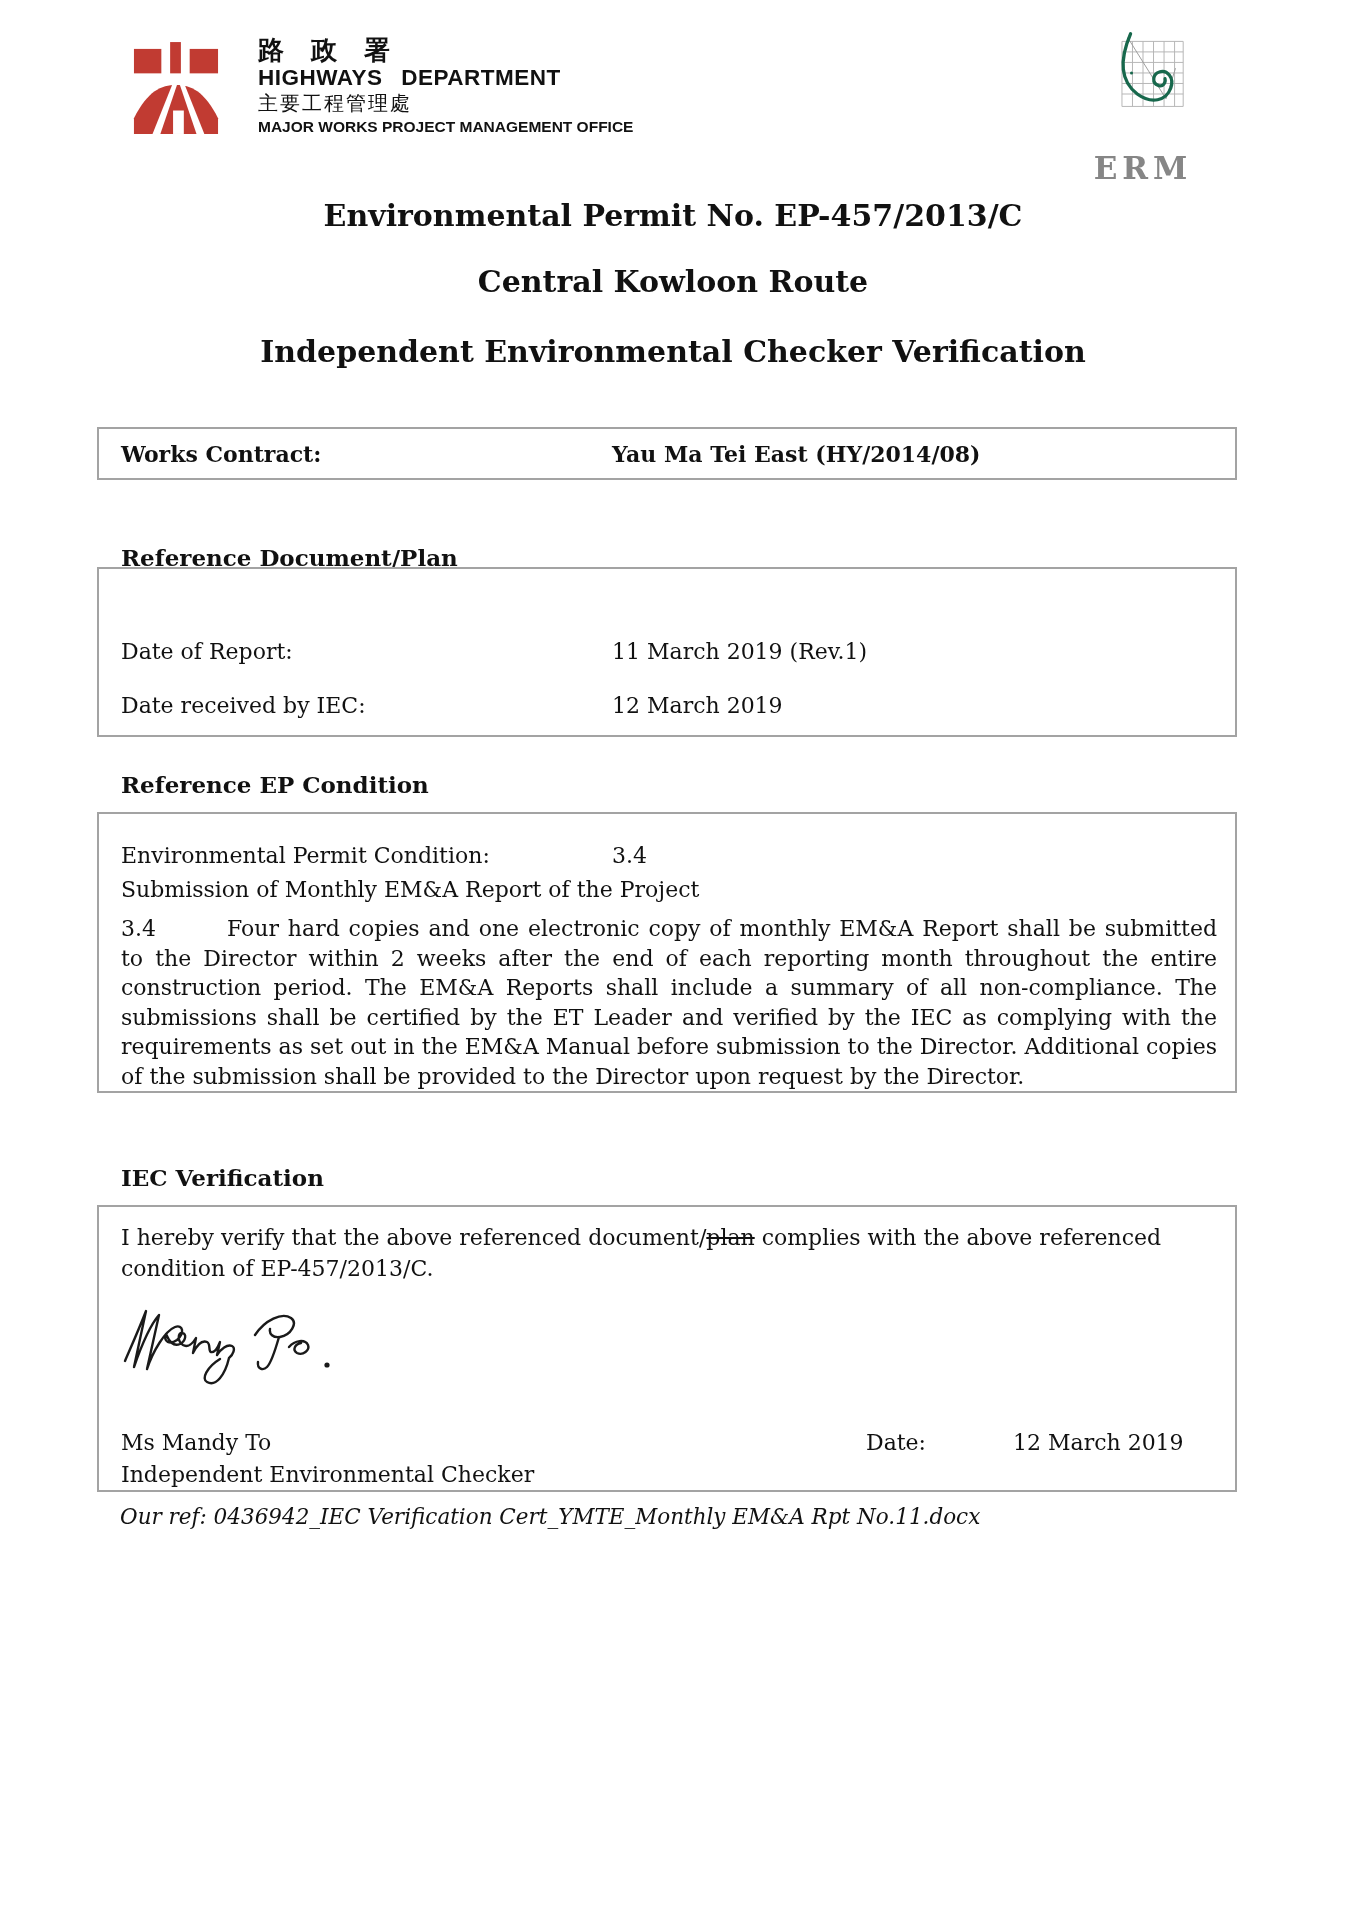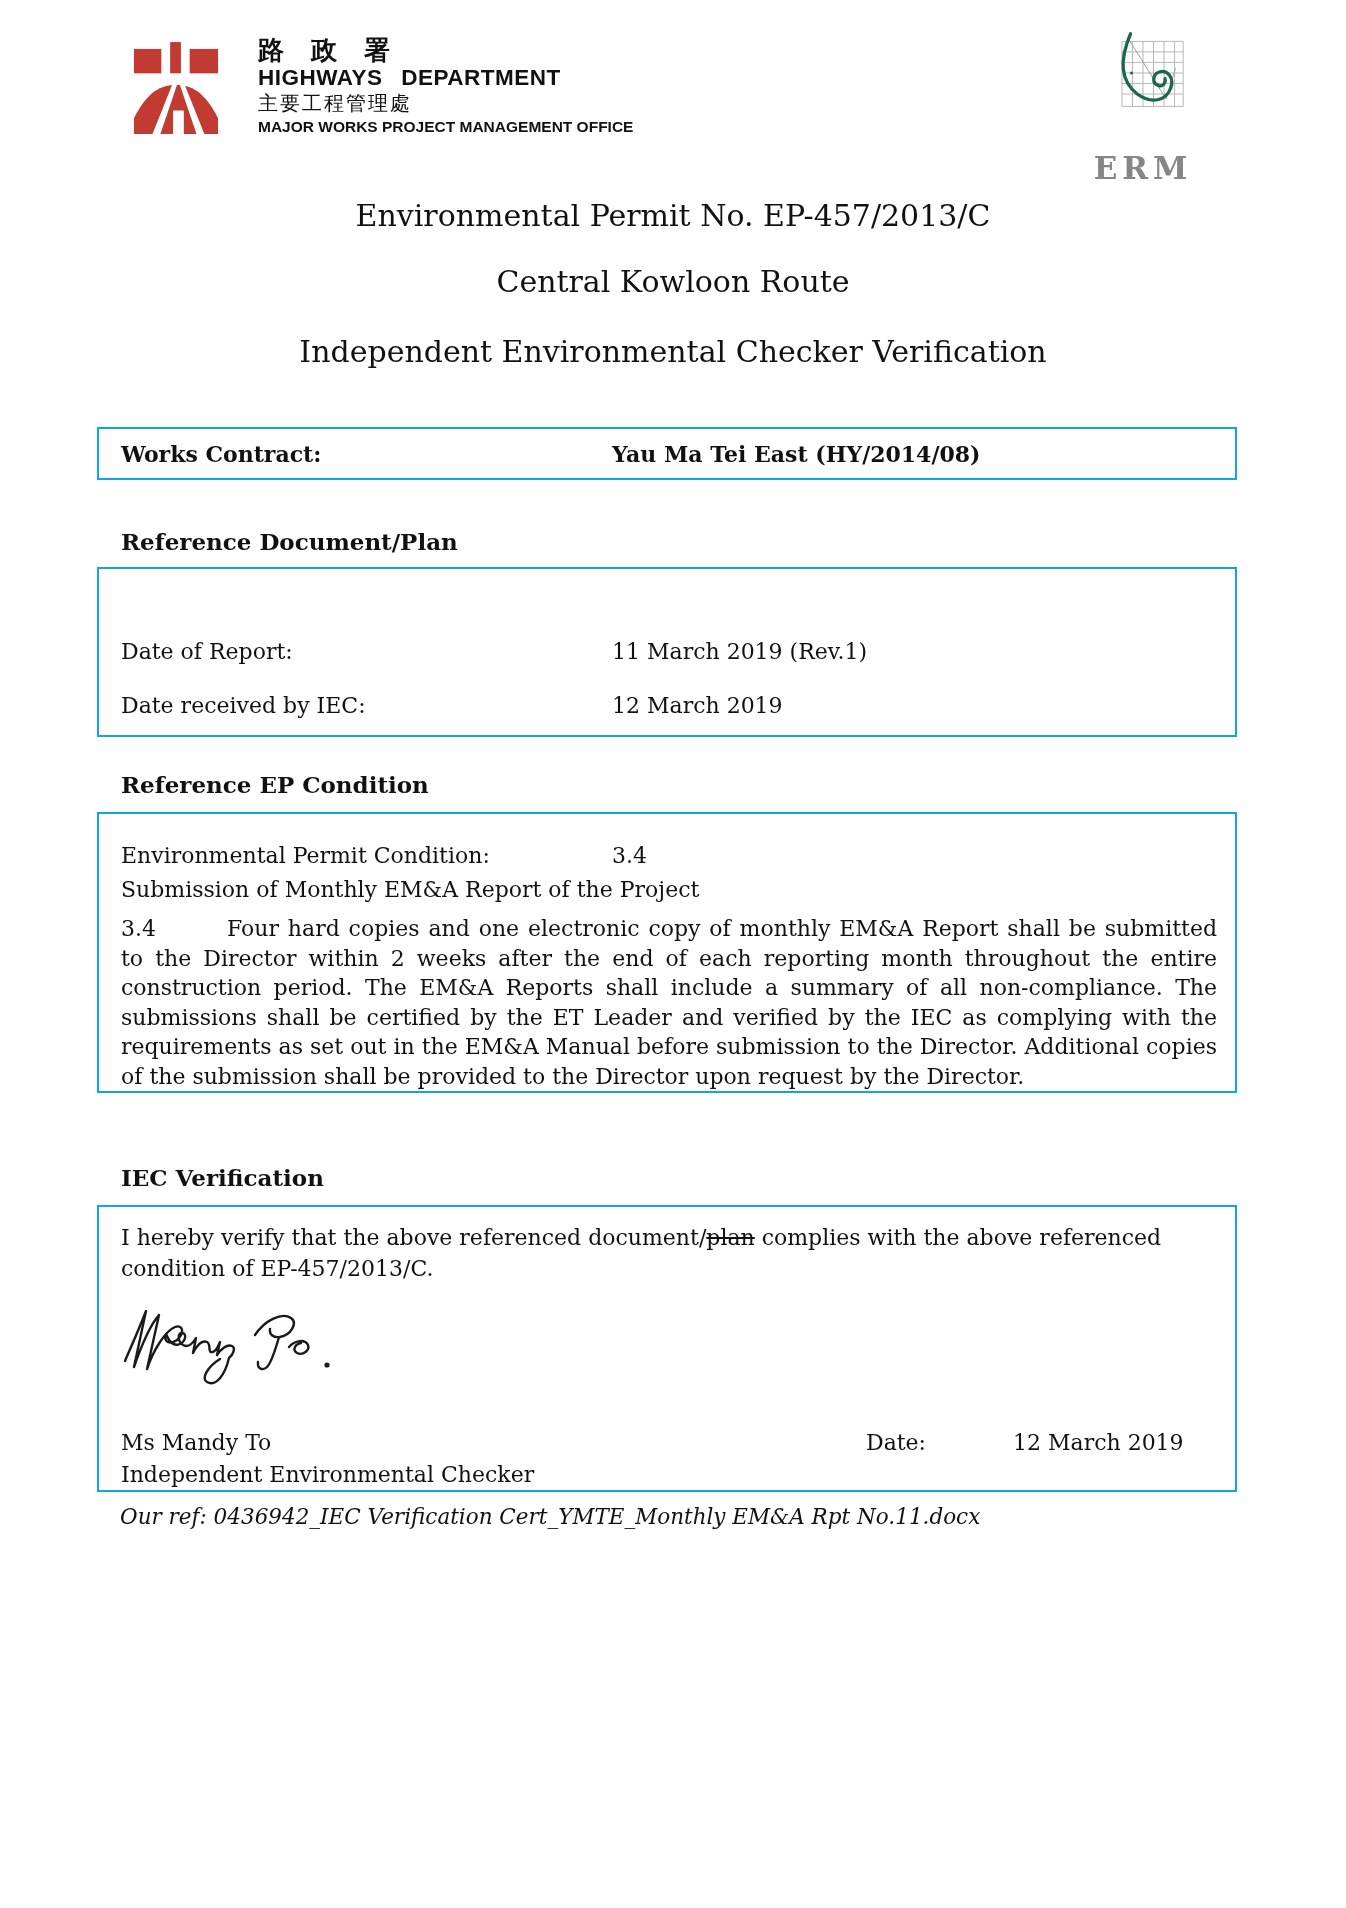--- a/index.html
+++ b/index.html
@@ -10,26 +10,26 @@
   .hwd-text{position:absolute;left:258px;top:36px;color:#111;}
   .hwd-cn1{font-size:26px;line-height:28px;letter-spacing:9px;font-weight:600;font-family:"DejaVu Sans",sans-serif;}
   .hwd-en1{font-size:22.5px;line-height:27px;font-weight:bold;letter-spacing:0.5px;word-spacing:12px;
            font-family:"Liberation Sans",sans-serif;}
   .hwd-cn2{font-size:20px;line-height:24px;letter-spacing:2px;font-weight:500;font-family:"DejaVu Sans",sans-serif;}
   .hwd-en2{font-size:15.5px;line-height:19px;font-weight:bold;letter-spacing:0px;margin-top:2px;
            font-family:"Liberation Sans",sans-serif;}
   .erm-wordmark{position:absolute;left:1085px;top:114px;width:116px;text-align:center;
            font-size:31px;font-weight:600;letter-spacing:5px;color:#868686;margin-top:36px;}
   
-  .title{position:absolute;left:0;width:1346px;text-align:center;font-weight:normal;font-size:30px;line-height:40px;}
+  .title{position:absolute;left:0;width:1346px;text-align:center;font-weight:bold;font-size:30px;line-height:40px;}
   .t1{top:196px;} .t2{top:262px;} .t3{top:332px;}
   
   .h{position:absolute;left:121px;font-weight:bold;font-size:23px;line-height:28px;}
   
-  .box{position:absolute;left:97px;width:1140px;border:2px solid #0ea5e9;background:#fff;box-sizing:border-box;}
+  .box{position:absolute;left:97px;width:1140px;border:2px solid #a3a3a3;background:#fff;box-sizing:border-box;}
   .row{position:absolute;left:22px;right:16px;display:grid;grid-template-columns:491px 1fr;
        font-size:22px;line-height:28px;}
   .bold{font-weight:bold;}
   .strike{text-decoration:line-through;text-decoration-thickness:1.5px;}
   .clause{position:absolute;left:22px;width:1096px;font-size:22px;line-height:29.5px;text-align:justify;}
   .clause-no{display:inline-block;width:106px;}
   .statement{position:absolute;left:22px;width:1102px;font-size:22px;line-height:31px;}
   .sig-name{position:absolute;left:22px;font-size:22px;line-height:28px;}
   .date-label{position:absolute;left:767px;font-size:22px;line-height:28px;}
   .date-value{position:absolute;left:914px;font-size:22px;line-height:28px;}
@@ -70,21 +70,21 @@
   <div class="title t2">Central Kowloon Route</div>
   <div class="title t3">Independent Environmental Checker Verification</div>
 
   <div class="box" style="top:427px;height:53px;">
     <div class="row" style="top:11px;">
       <span class="bold">Works Contract:</span>
       <span class="bold">Yau Ma Tei East (HY/2014/08)</span>
     </div>
   </div>
 
-  <div class="h" style="top:528px;">Reference Document/Plan</div>
+  <div class="h" style="top:544px;">Reference Document/Plan</div>
   <div class="box" style="top:567px;height:170px;">
     <div class="row" style="top:69px;">
       <span>Date of Report:</span>
       <span>11 March 2019 (Rev.1)</span>
     </div>
     <div class="row" style="top:123px;">
       <span>Date received by IEC:</span>
       <span>12 March 2019</span>
     </div>
   </div>

